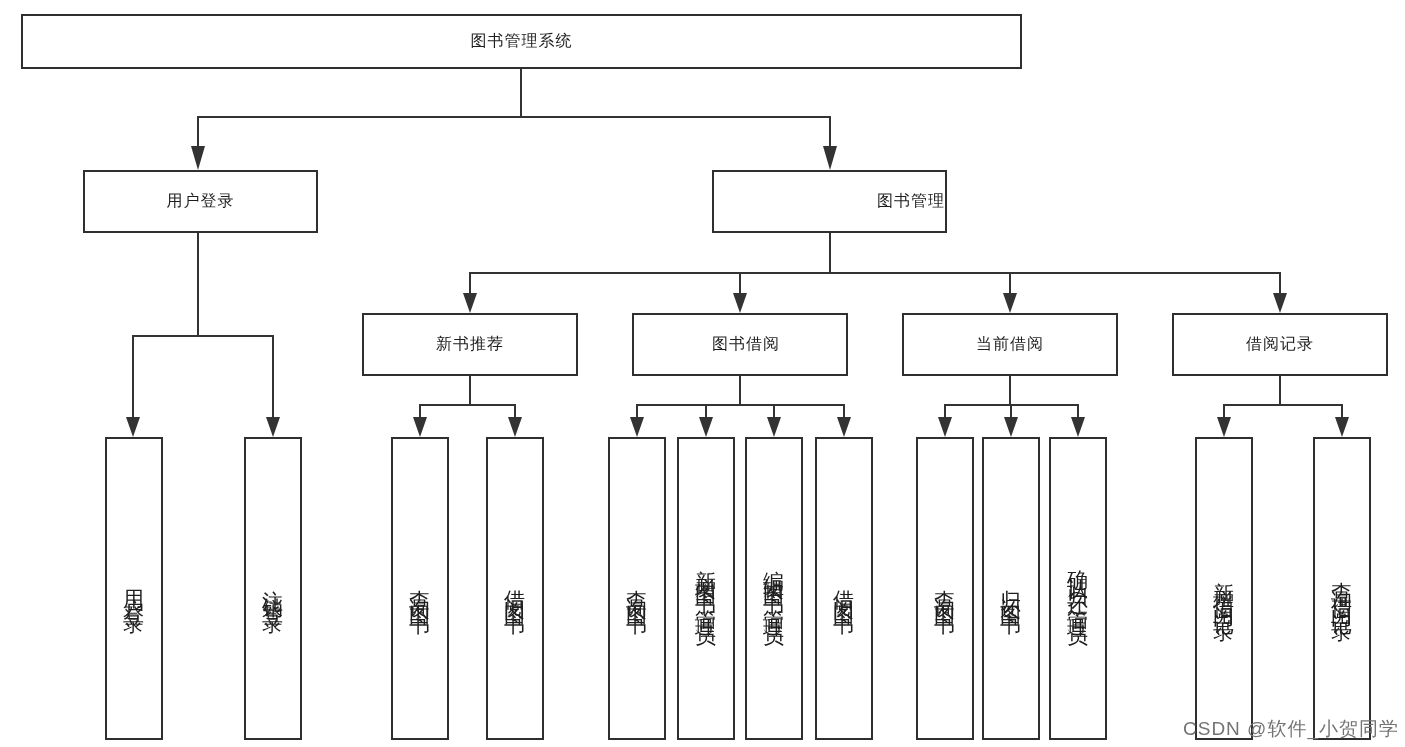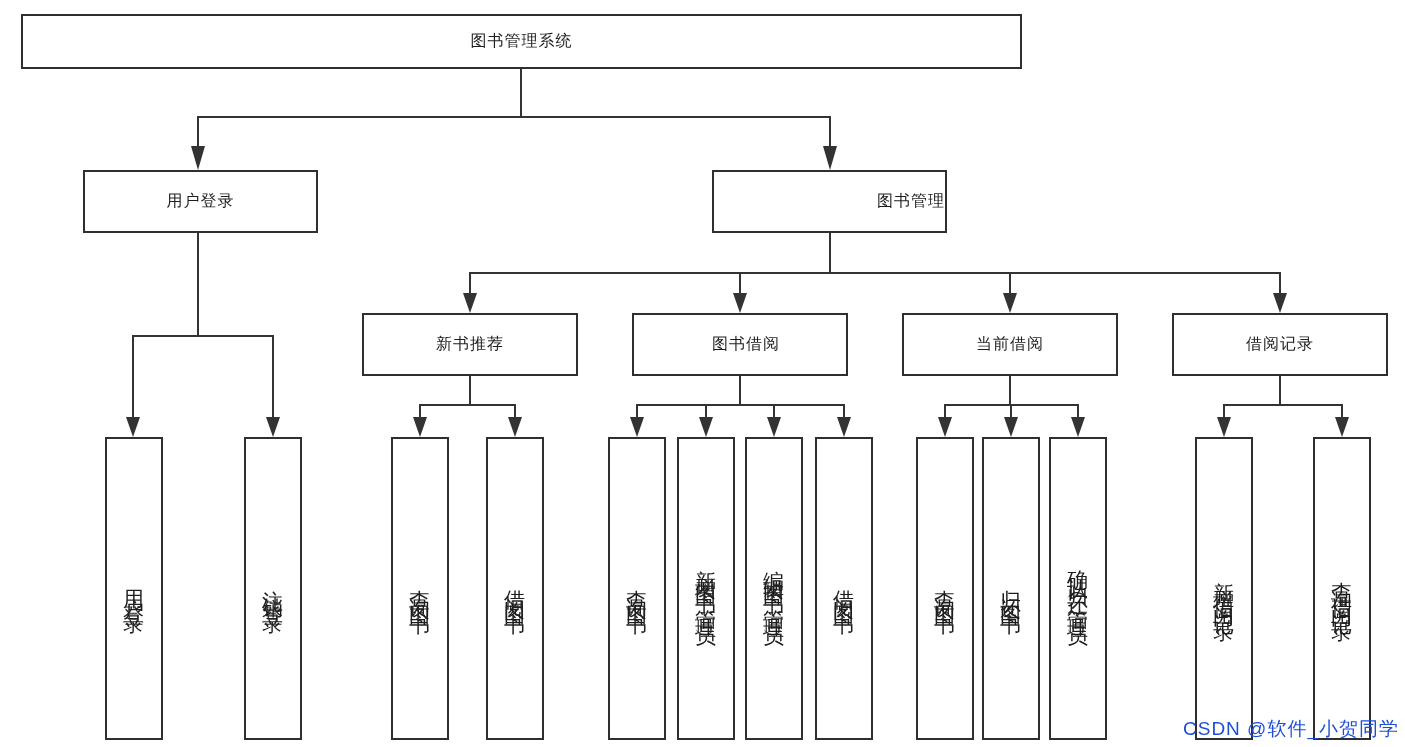--- a/index.html
+++ b/index.html
@@ -44,21 +44,21 @@
     white-space:nowrap;
   }
   .connectors{position:absolute;left:0;top:0;width:1405px;height:747px;}
   .connectors line{stroke:#333333;stroke-width:2;stroke-linecap:square;}
   .connectors polygon{fill:#333333;}
   .watermark{
     position:absolute;
     left:1183px;top:716px;
     font-size:19px;
     letter-spacing:1px;
-    color:#1d4ed8;
+    color:#737373;
     z-index:5;
     white-space:nowrap;
     text-align:center;
   }
 </style>
 </head>
 <body>
 
 <div class="canvas">
 

